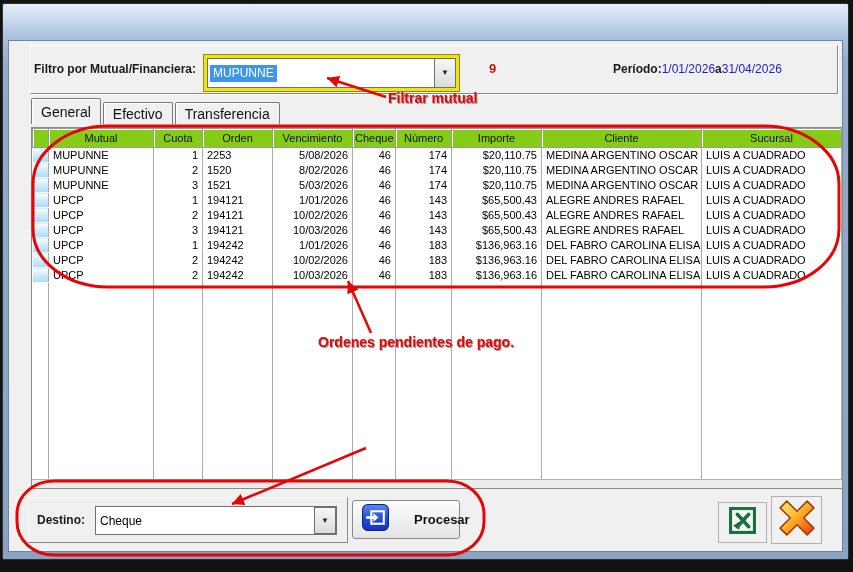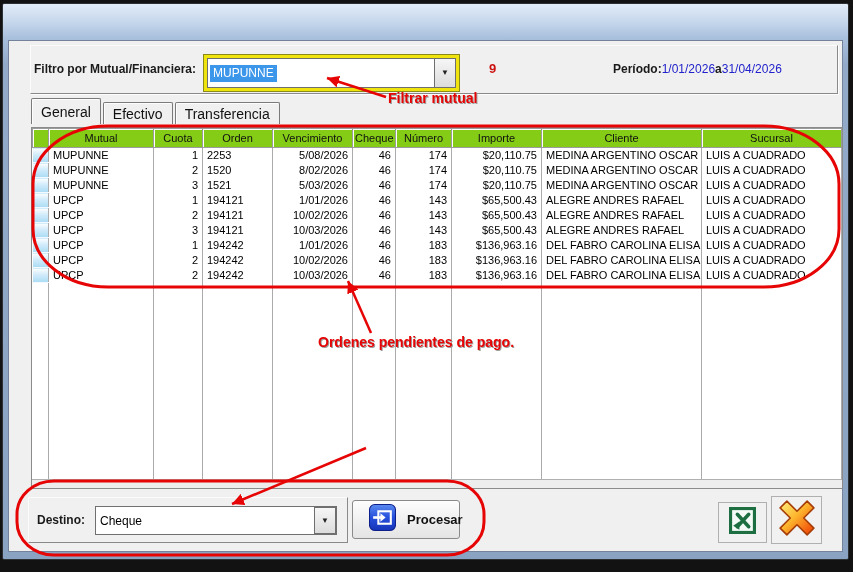--- a/index.html
+++ b/index.html
@@ -60,21 +60,21 @@
   .grid-strip{position:absolute;left:0;right:0;bottom:0;height:8px;background:#ededed;border-top:1px solid #b0b0b0;}
   
   .destino-panel{position:absolute;left:19px;top:456px;width:318px;height:44px;background:#f0f0f0;
                  border:1px solid;border-color:#fbfbfb #898989 #898989 #fbfbfb;}
   .destino-panel .lbl{position:absolute;left:8px;top:15px;}
   .combo-plain{position:absolute;left:66px;top:8px;width:240px;height:27px;border:1px solid #707070;
                background:#fff;display:flex;}
   .combo-plain .val{flex:1;font-size:12px;color:#000;display:flex;align-items:center;padding-left:4px;}
   .btn{border:1px solid #8a8a8a;background:linear-gradient(180deg,#fdfdfd,#e4e4e4);border-radius:3px;}
   .procesar{position:absolute;left:343px;top:459px;width:108px;height:39px;display:flex;align-items:center;
-            gap:11px;padding-left:16px;box-sizing:border-box;}
+            gap:25px;padding-left:9px;box-sizing:border-box;}
   .proc-label{font-size:13px;font-weight:bold;color:#111;}
   .icon-btn{position:absolute;display:flex;align-items:center;justify-content:center;
             border:1px solid #b0b0b0;background:#f1f1f1;}
   .excel-btn{left:709px;top:461px;width:47px;height:39px;}
   .closex-btn{left:762px;top:455px;width:49px;height:46px;}
   
   .overlay{position:absolute;left:0;top:0;z-index:55;pointer-events:none;}
   .ann{position:absolute;color:#e60404;font-weight:bold;font-size:14px;z-index:60;
        text-shadow:1px 1px 0 #9e9e9e;white-space:nowrap;pointer-events:none;}
   #ann-filter{left:388px;top:90px;}

